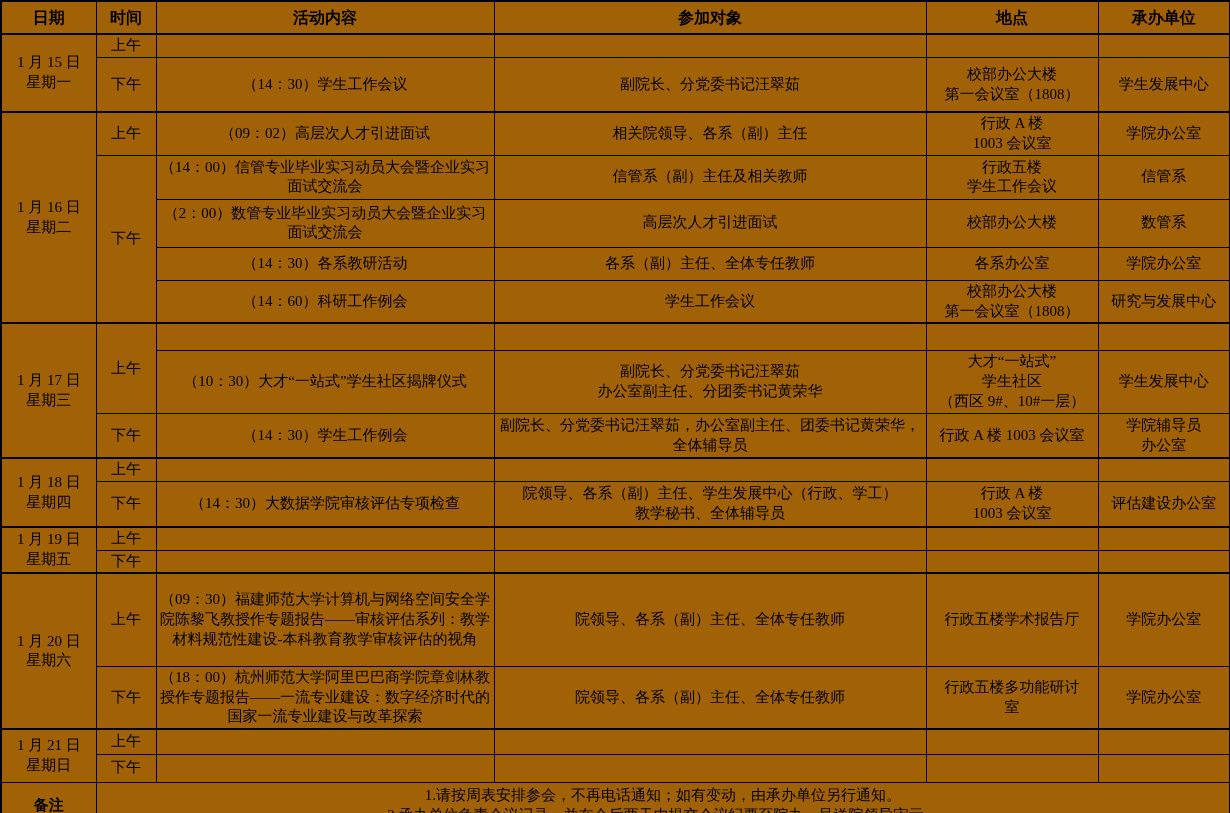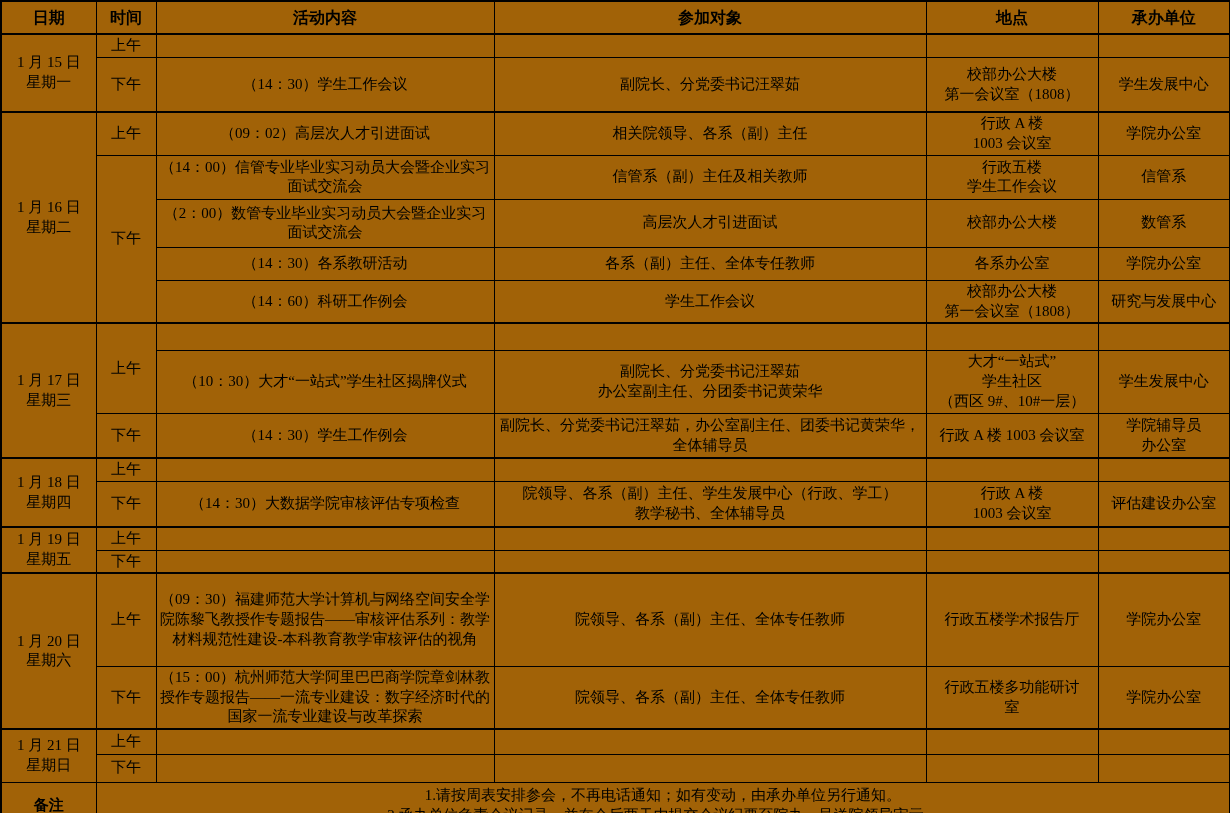--- a/index.html
+++ b/index.html
@@ -171,21 +171,21 @@
     <td class="date-cell" rowspan="2">1 月 20 日
 星期六</td>
     <td class="time-cell">上午</td>
     <td>（09：30）福建师范大学计算机与网络空间安全学院陈黎飞教授作专题报告——审核评估系列：教学材料规范性建设-本科教育教学审核评估的视角</td>
     <td>院领导、各系（副）主任、全体专任教师</td>
     <td>行政五楼学术报告厅</td>
     <td>学院办公室</td>
   </tr>
   <tr style="height:60px">
     <td class="time-cell">下午</td>
-    <td>（15：00）杭州师范大学阿里巴巴商学院章剑林教授作专题报告——一流专业建设：数字经济时代的国家一流专业建设与改革探索</td>
+    <td>（18：00）杭州师范大学阿里巴巴商学院章剑林教授作专题报告——一流专业建设：数字经济时代的国家一流专业建设与改革探索</td>
     <td>院领导、各系（副）主任、全体专任教师</td>
     <td>行政五楼多功能研讨
 室</td>
     <td>学院办公室</td>
   </tr>
 
   <tr class="block" style="height:25px">
     <td class="date-cell" rowspan="2">1 月 21 日
 星期日</td>
     <td class="time-cell">上午</td>

